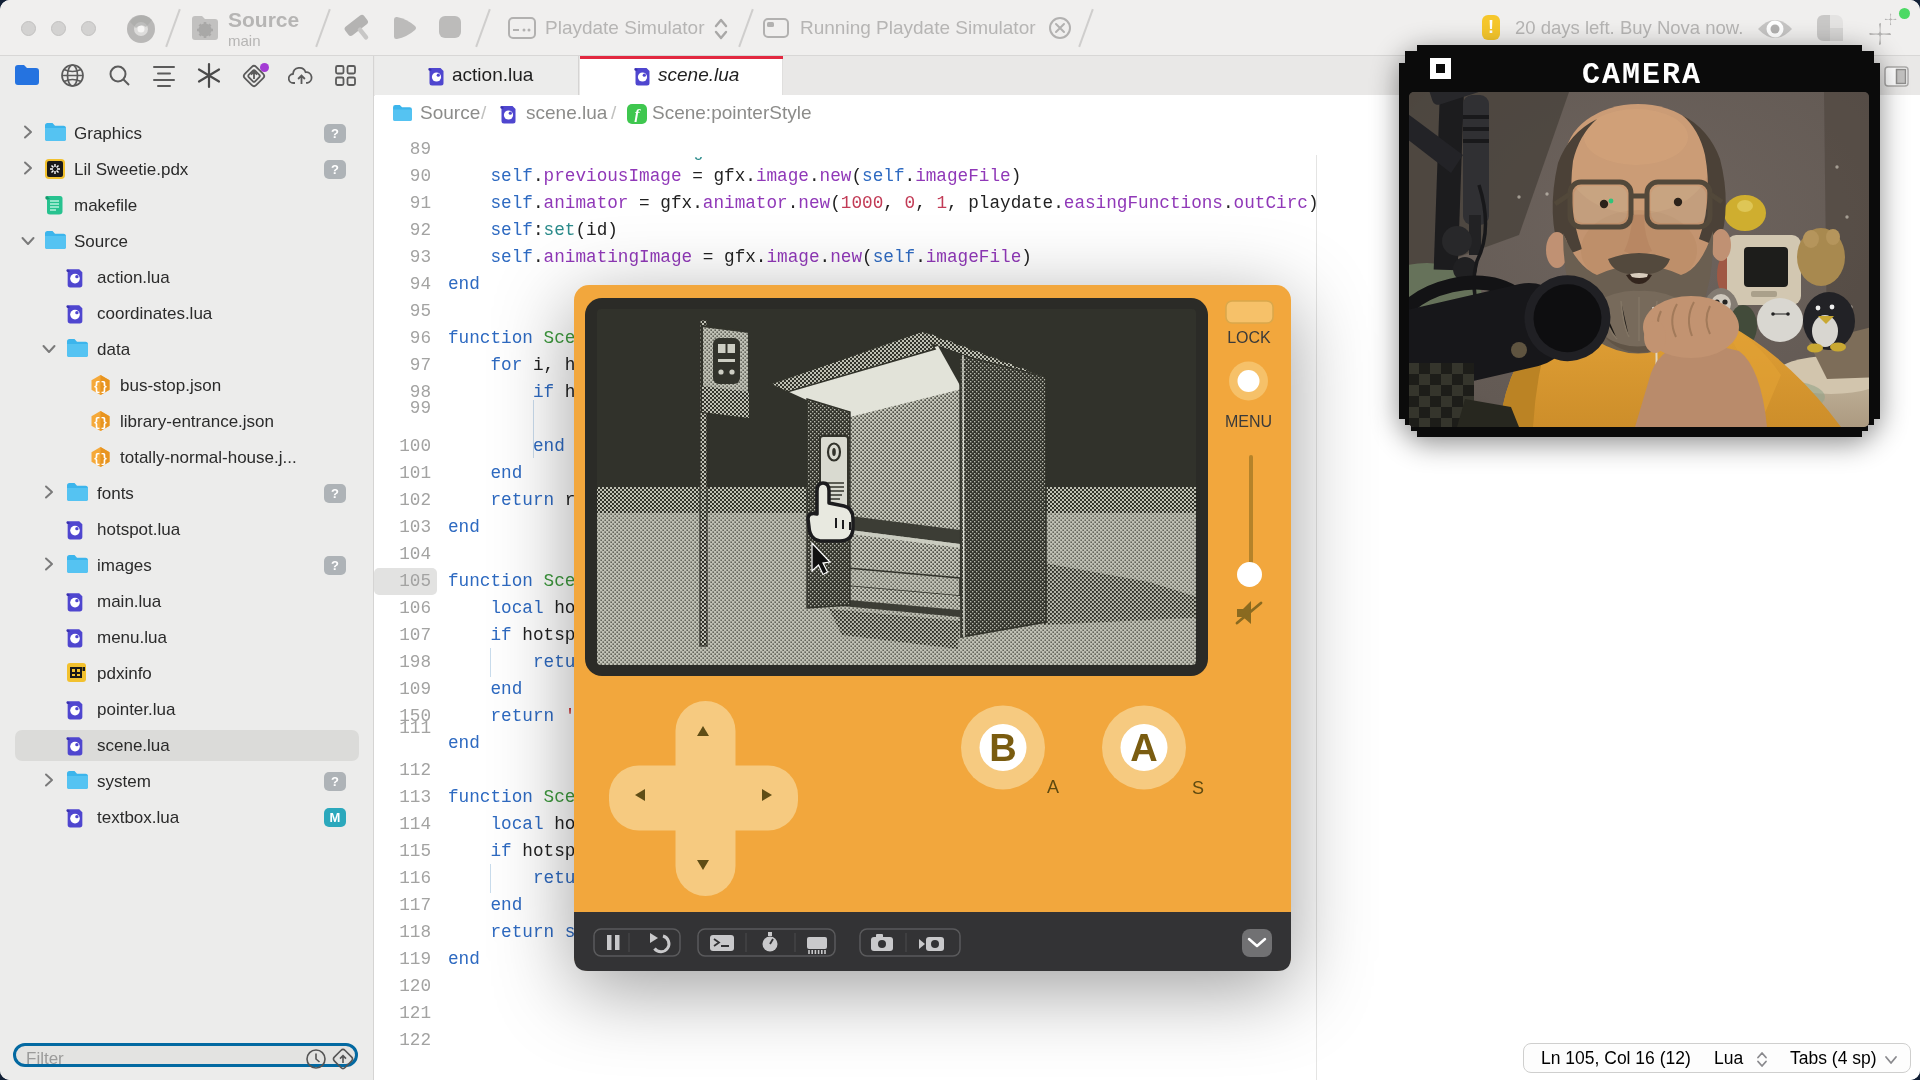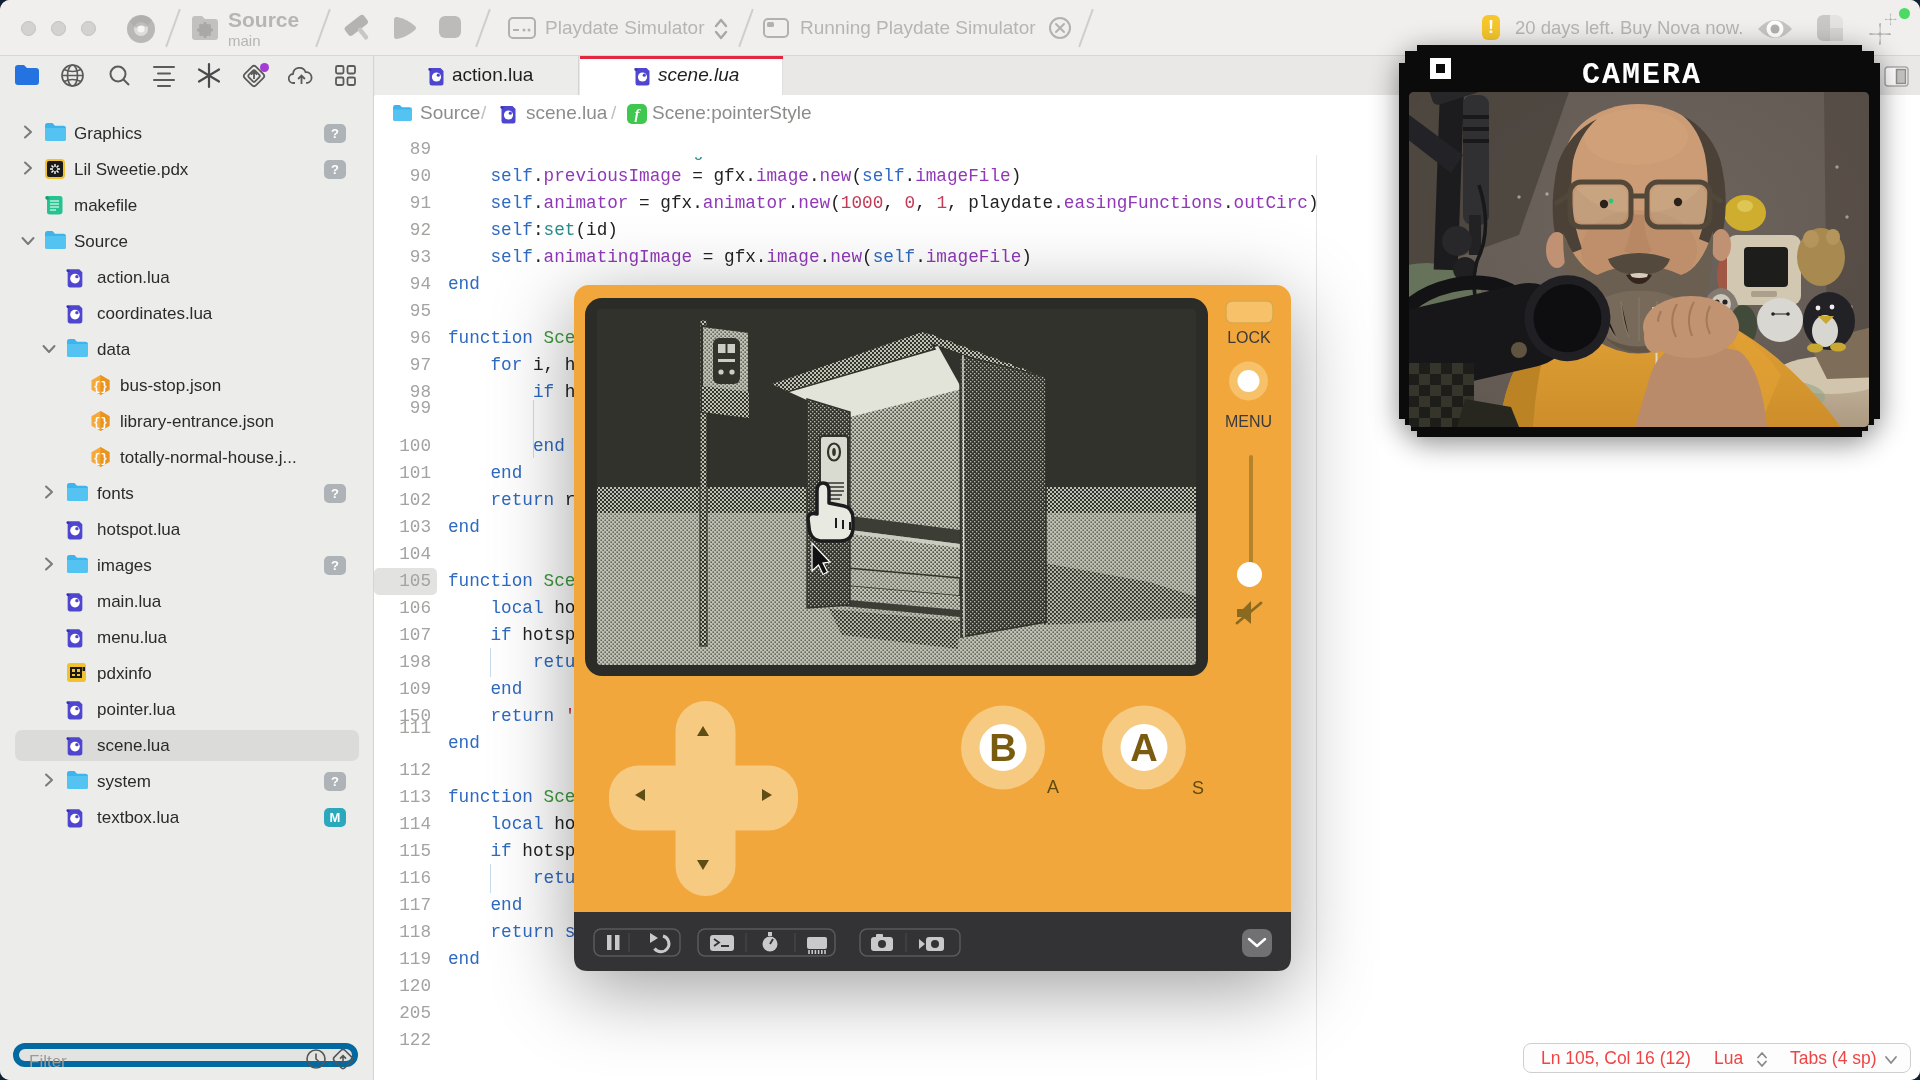--- a/index.html
+++ b/index.html
@@ -17,33 +17,33 @@
 .tab{position:absolute;top:0;height:39px;background:#ececeb}
 #tabact{left:375px;width:204px;border-right:1px solid #d5d4d3;background:#ececeb}
 #tabscene{left:580px;width:203px;background:#fff;border-right:1px solid #e0dfde;height:40px}
 #tabred{position:absolute;left:580px;top:0;width:203px;height:3px;background:#e22840}
 .tabtxt{position:absolute;top:8px;font-size:19px;color:#1f1f1f}
 
 #sidebar{position:absolute;left:0;top:95px;width:374px;height:985px;background:#ececeb;border-right:1px solid #d5d4d3}
 .row{position:absolute;height:27px;font-size:17px;color:#2b2b2b;white-space:nowrap}
 .badge{position:absolute;width:22px;height:19px;border-radius:5px;background:#aeb3b7;color:#fff;font-size:13px;font-weight:bold;text-align:center;line-height:19px}
 #selrow{position:absolute;left:15px;top:731px;width:344px;height:31px;border-radius:7px;background:#dbdbd9}
-#filter{position:absolute;left:13px;top:948px;width:345px;height:24px;border-radius:14px;background:#e3e3e1;border:6px solid #0369a1;color:#9b9b9a;font-size:17px;line-height:26px;padding-left:10px}
+#filter{position:absolute;left:13px;top:948px;width:345px;height:24px;border-radius:14px;background:#e3e3e1;border:3px solid #0369a1;color:#9b9b9a;font-size:17px;line-height:26px;padding-left:10px}
 
 #editor{position:absolute;left:375px;top:95px;width:1545px;height:985px;background:#fff}
 #crumb{position:absolute;left:0;top:0;width:1545px;height:36px;background:#fff;font-size:19px;color:#8c8c8a}
 #sticky{position:absolute;left:0;top:36px;width:1545px;height:27px;background:#fff;box-shadow:0 3px 5px rgba(0,0,0,0.07)}
 .cl{position:absolute;white-space:pre;font-family:"Liberation Mono",monospace;font-size:17.7px;line-height:27px;height:27px}
 .ln{position:absolute;width:56px;text-align:right;font-family:"Liberation Mono",monospace;font-size:17.7px;line-height:27px;color:#a3a3a2;height:27px}
 .kw{color:#2e6ac1}.cls{color:#3f9b3f}.mth{color:#2b8b8b}.prp{color:#9038b8}.num{color:#c23b56}.str{color:#d03030}.pln{color:#222}
 #guide{position:absolute;left:941px;top:60px;width:1px;height:925px;background:#e4e4e3}
 .ig{position:absolute;width:1px;background:#c9dcec}
 #lnhl{position:absolute;left:-1px;top:473px;width:63px;height:27px;background:#e2e2e1;border-radius:5px}
 
-#status{position:absolute;left:1523px;top:1043px;width:388px;height:30px;background:#fdfdfd;border:1px solid #cfcfce;border-radius:8px;font-size:17.5px;color:#ef4444;line-height:28px;white-space:nowrap}
+#status{position:absolute;left:1523px;top:1043px;width:388px;height:30px;background:#fdfdfd;border:1px solid #cfcfce;border-radius:8px;font-size:17.5px;color:#000000;line-height:28px;white-space:nowrap}
 </style></head>
 <body>
 <div id="stage">
 <div id="win">
   <div id="toolbar">
     <div class="tl" style="left:21px"></div>
         <div class="tl" style="left:51px"></div>
         <div class="tl" style="left:81px"></div>
     <svg class="gico" style="position:absolute;left:124px;top:12px" width="34" height="34" viewBox="0 0 34 34">
           <circle cx="17" cy="17" r="14" fill="#b9b8b7"></circle>
@@ -450,21 +450,21 @@
 <div class="cl pln" style="left:73px;top:742.5px">    <span class="kw">if</span> hotspot <span class="kw">then</span></div>
 <div class="ln" style="top:769.5px">116</div>
 <div class="cl pln" style="left:73px;top:769.5px">        <span class="kw">return</span> hotspot</div>
 <div class="ln" style="top:796.5px">117</div>
 <div class="cl pln" style="left:73px;top:796.5px">    <span class="kw">end</span></div>
 <div class="ln" style="top:823.5px">118</div>
 <div class="cl pln" style="left:73px;top:823.5px">    <span class="kw">return</span> <span class="kw">self</span></div>
 <div class="ln" style="top:850.5px">119</div>
 <div class="cl pln" style="left:73px;top:850.5px"><span class="kw">end</span></div>
 <div class="ln" style="top:877.5px">120</div>
-<div class="ln" style="top:904.5px">205</div>
+<div class="ln" style="top:904.5px">121</div>
 <div class="ln" style="top:931.5px">122</div>
 <div style="position:absolute;left:318px;top:62px;width:18px;height:6px;overflow:hidden">
           <span style="position:absolute;left:0;top:-16px;font-family:'Liberation Mono',monospace;font-size:17.7px;color:#2b8b8b">g</span>
         </div>
 </div>
   <div id="status">
         <span style="position:absolute;left:17px">Ln 105, Col 16 (12)</span>
         <span style="position:absolute;left:190px">Lua</span>
         <svg style="position:absolute;left:232px;top:7px" width="12" height="17" viewBox="0 0 12 17">
           <path d="M2 6.5 L6 2 L10 6.5 M2 10.5 L6 15 L10 10.5" fill="none" stroke="#8a8a8e" stroke-width="1.8" stroke-linecap="round" stroke-linejoin="round"></path>

